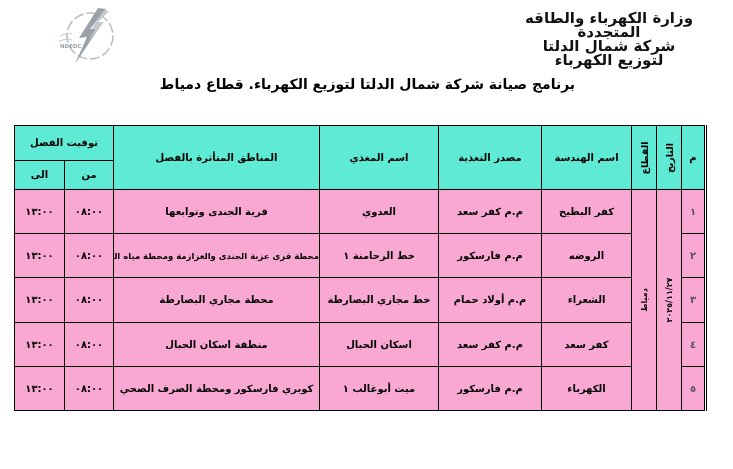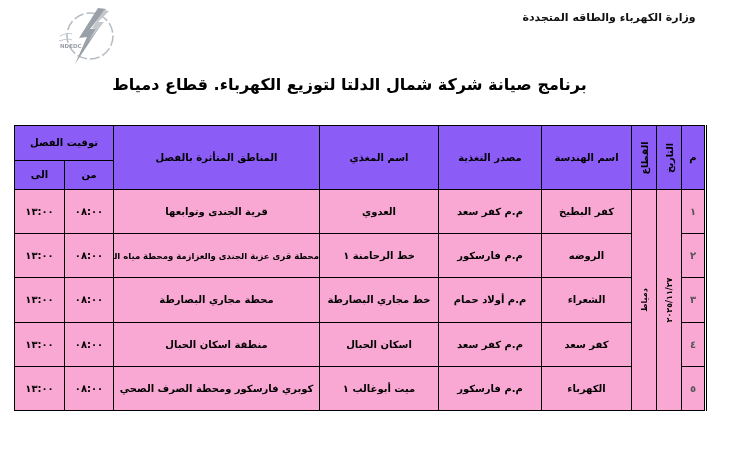--- a/index.html
+++ b/index.html
@@ -3,36 +3,36 @@
 <meta charset="utf-8">
 <style>
   html,body{margin:0;padding:0;}
   body{
     width:733px;height:469px;background:#ffffff;position:relative;
     font-family:"DejaVu Sans",sans-serif;color:#000;overflow:hidden;
   }
   
   .logo{position:absolute;left:46px;top:6px;width:78px;height:64px;}
   .ministry{position:absolute;top:11px;right:34px;width:180px;
-    direction:rtl;text-align:center;font-size:11px;font-weight:bold;line-height:14px;color:#111;}
+    direction:rtl;text-align:center;font-size:15px;font-weight:bold;line-height:14px;color:#111;}
   
-  .title{position:absolute;top:76px;left:4px;width:691px;text-align:center;
-    direction:rtl;font-weight:bold;font-size:16px;line-height:17px;color:#000;}
+  .title{position:absolute;top:76px;left:22px;width:691px;text-align:center;
+    direction:rtl;font-weight:bold;font-size:14px;line-height:17px;color:#000;}
   
   table.sched{
     position:absolute;top:125px;left:14px;width:691px;
     border-collapse:collapse;table-layout:fixed;direction:rtl;
     border:1px solid #000;border-left:1px solid #000;
   }
   table.sched{border-right:3px double #000;}
   .sched td,.sched th{
     border:1px solid #000;padding:0;vertical-align:middle;text-align:center;
     font-weight:bold;overflow:hidden;
   }
-  .sched th{background:#8b5cf6;font-size:10px;margin-top:32px;}
+  .sched th{background:#5eead4;font-size:10px;margin-top:32px;}
   .sched td{font-size:10px;background:#f9a8d4;}
   .hrow1{height:34px;}
   .hrow2{height:29px;}
   .drow{height:44px;}
   .rot-wrap{position:relative;width:100%;height:100%;}
   .rot{
     position:absolute;left:50%;top:50%;
     transform:translate(-50%,-50%) rotate(-90deg);
     white-space:nowrap;direction:rtl;text-align:center;
   }
@@ -54,20 +54,21 @@
     <polygon points="52,2 33,32 41,31 29,58 53,22 44,23 60,3" fill="#9aa0a8"></polygon>
     <polygon points="58,4 46,22 50,22 42,36 58,16 52,16 63,5" fill="#c3c8cd"></polygon>
     <text x="14" y="42" font-size="5.5" font-weight="bold" fill="#9aa0a8">NDEDC</text>
     <path d="M14 30 q8 -4 12 -2" stroke="#c3c8cd" stroke-width="1" fill="none"></path>
     <path d="M13 35 q9 -3 13 -1" stroke="#c3c8cd" stroke-width="1" fill="none"></path>
   </svg>
 </div>
 
 <div class="ministry">
   <div>وزارة الكهرباء والطاقه المتجددة</div>
+  <div>شركة شمال الدلتا لتوزيع الكهرباء</div>
 </div>
 
 <div class="title">
   <div>برنامج صيانة شركة شمال الدلتا لتوزيع الكهرباء. قطاع  دمياط</div>
 </div>
 
 <table class="sched">
   <colgroup>
     <col style="width:24px">
       <col style="width:25px">

